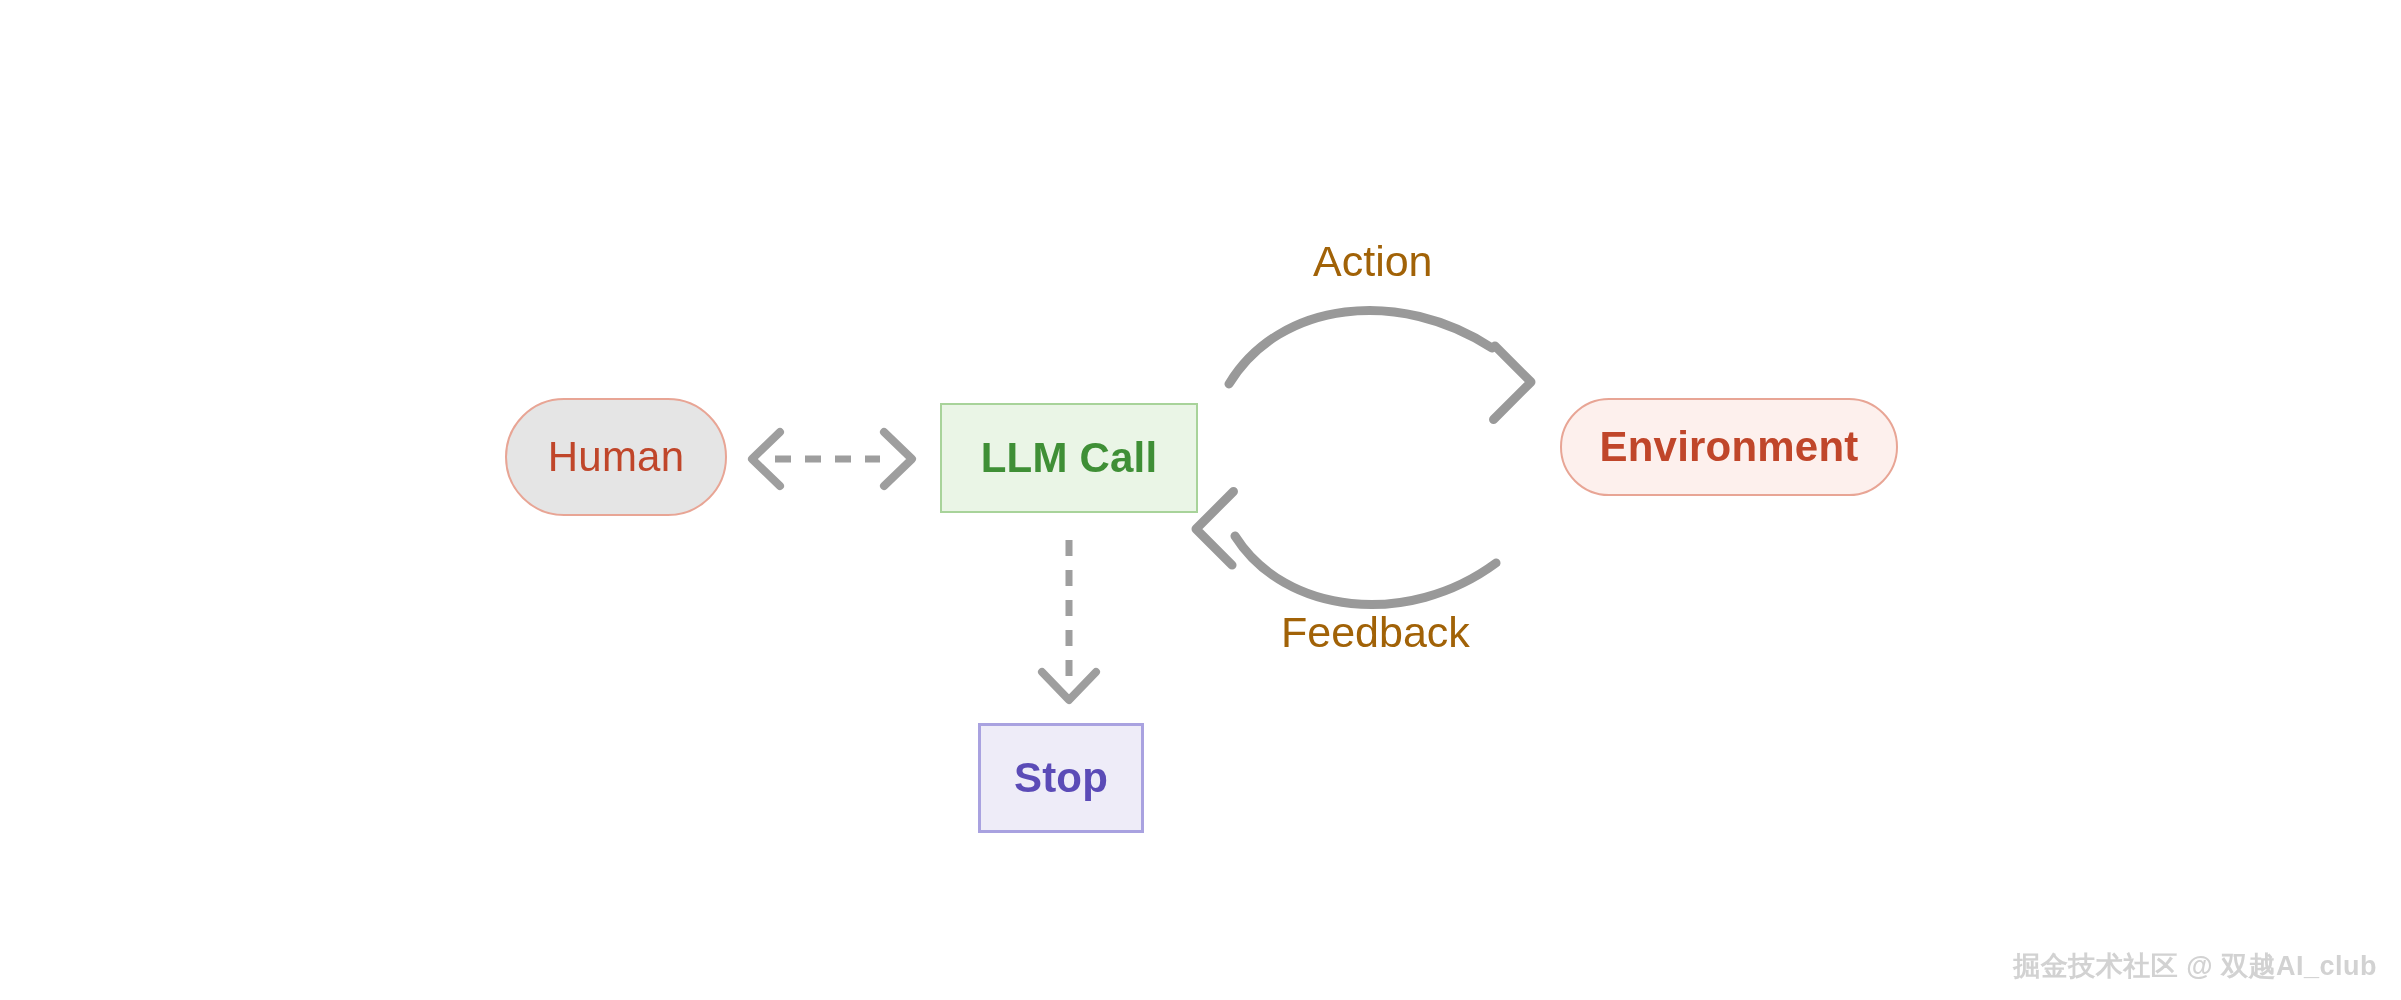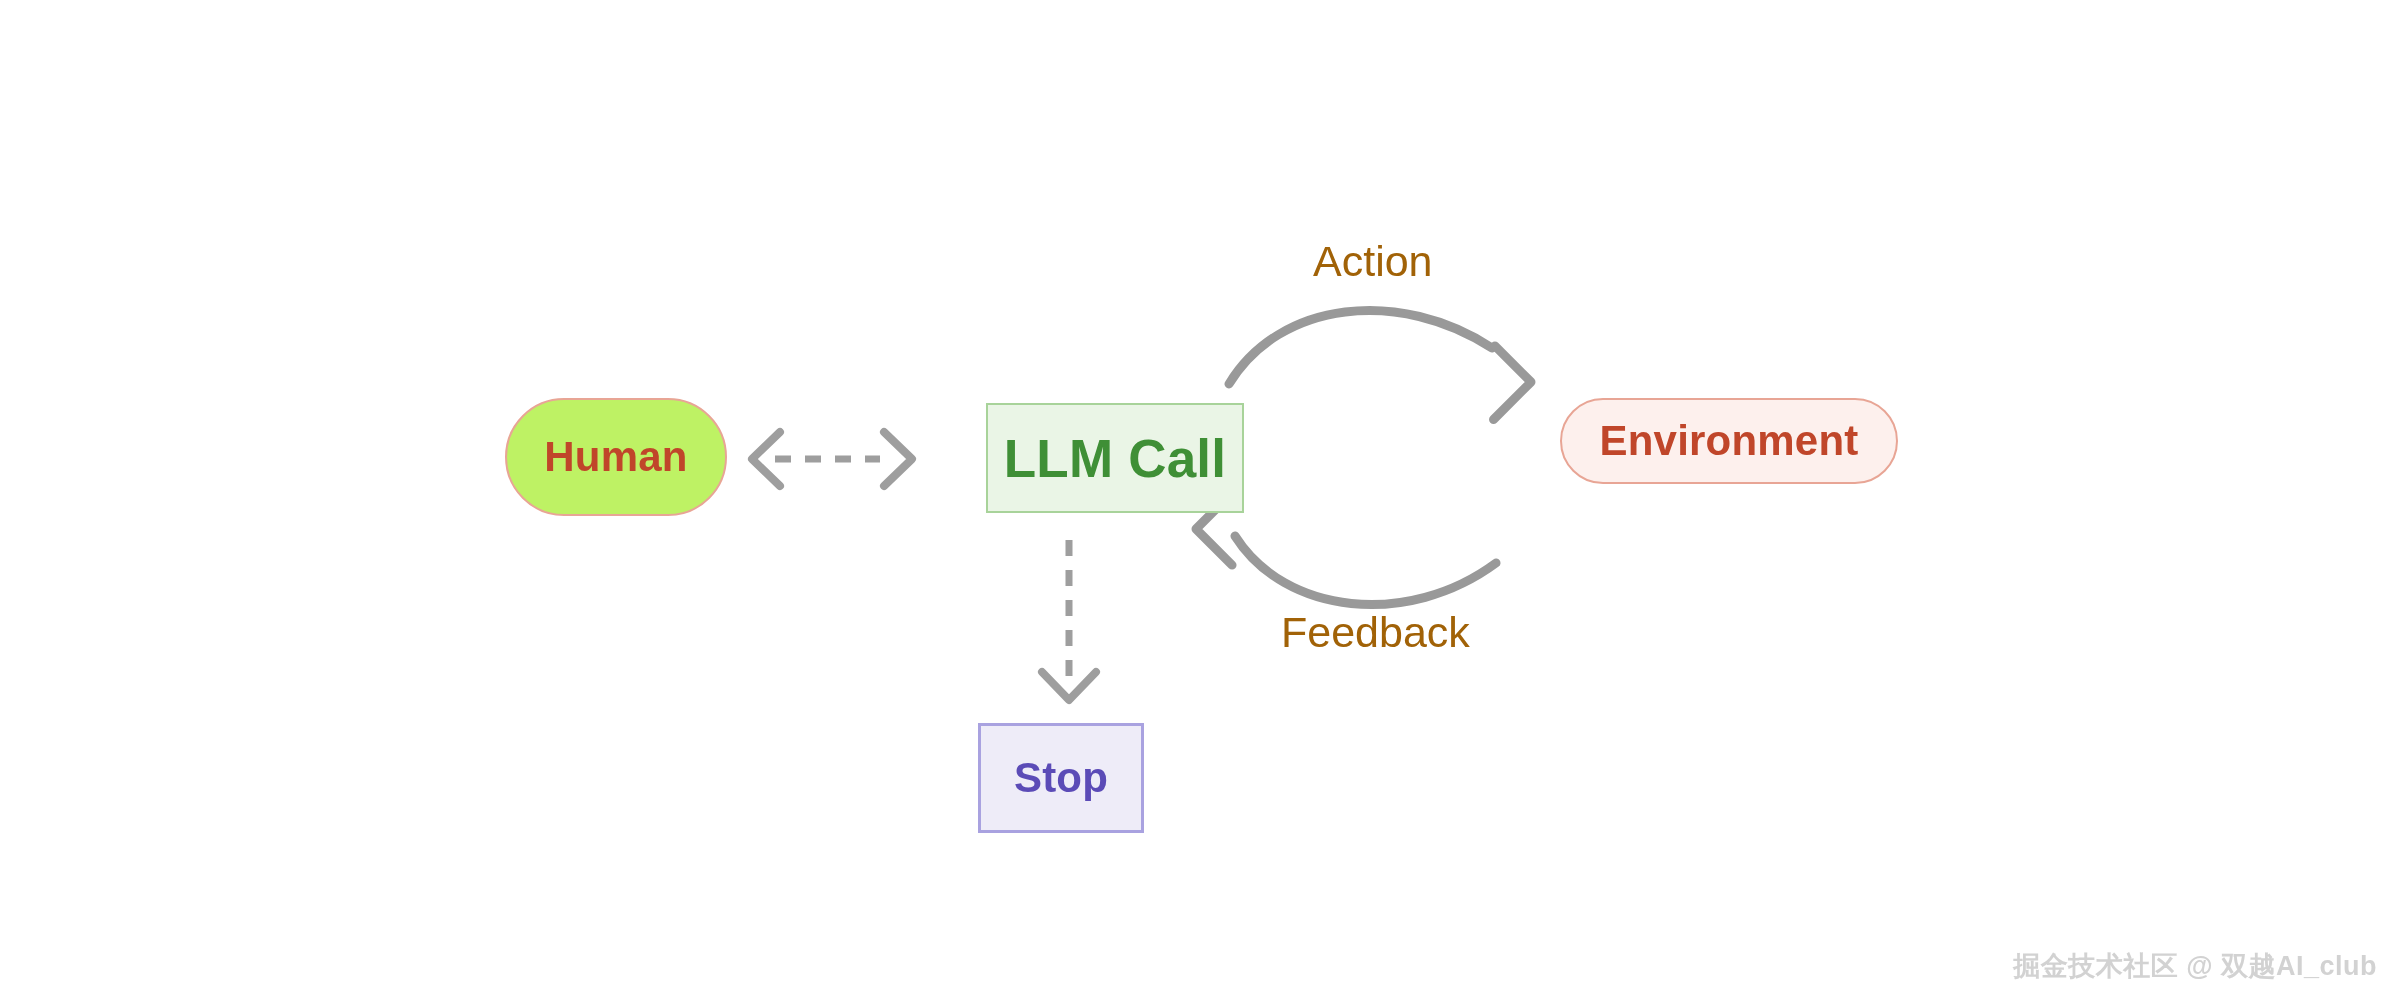--- a/index.html
+++ b/index.html
@@ -35,48 +35,48 @@
     white-space: nowrap;
   }
 
   
   #node-human {
     left: 505px;
     top: 398px;
     width: 222px;
     height: 118px;
     border-radius: 59px;
-    background: #bef264;
+    background: #e5e5e5;
     border: 2px solid #e8a595;
     font-size: 42px;
-    font-weight: 700;
+    font-weight: 400;
     color: #c0462a;
     letter-spacing: 0.2px;
   }
 
   
   #node-llm-call {
-    left: 986px;
+    left: 940px;
     top: 403px;
     width: 258px;
     height: 110px;
     background: #eaf5e6;
     border: 2px solid #a8d39a;
-    font-size: 53px;
+    font-size: 42px;
     font-weight: 700;
     color: #3f8f36;
     letter-spacing: 0.2px;
   }
 
   
   #node-environment {
     left: 1560px;
     top: 398px;
     width: 338px;
-    height: 86px;
+    height: 98px;
     border-radius: 59px;
     background: #fdf0ed;
     border: 2px solid #e8a595;
     font-size: 42px;
     font-weight: 700;
     color: #c0462a;
     letter-spacing: 0.2px;
   }
 
   

